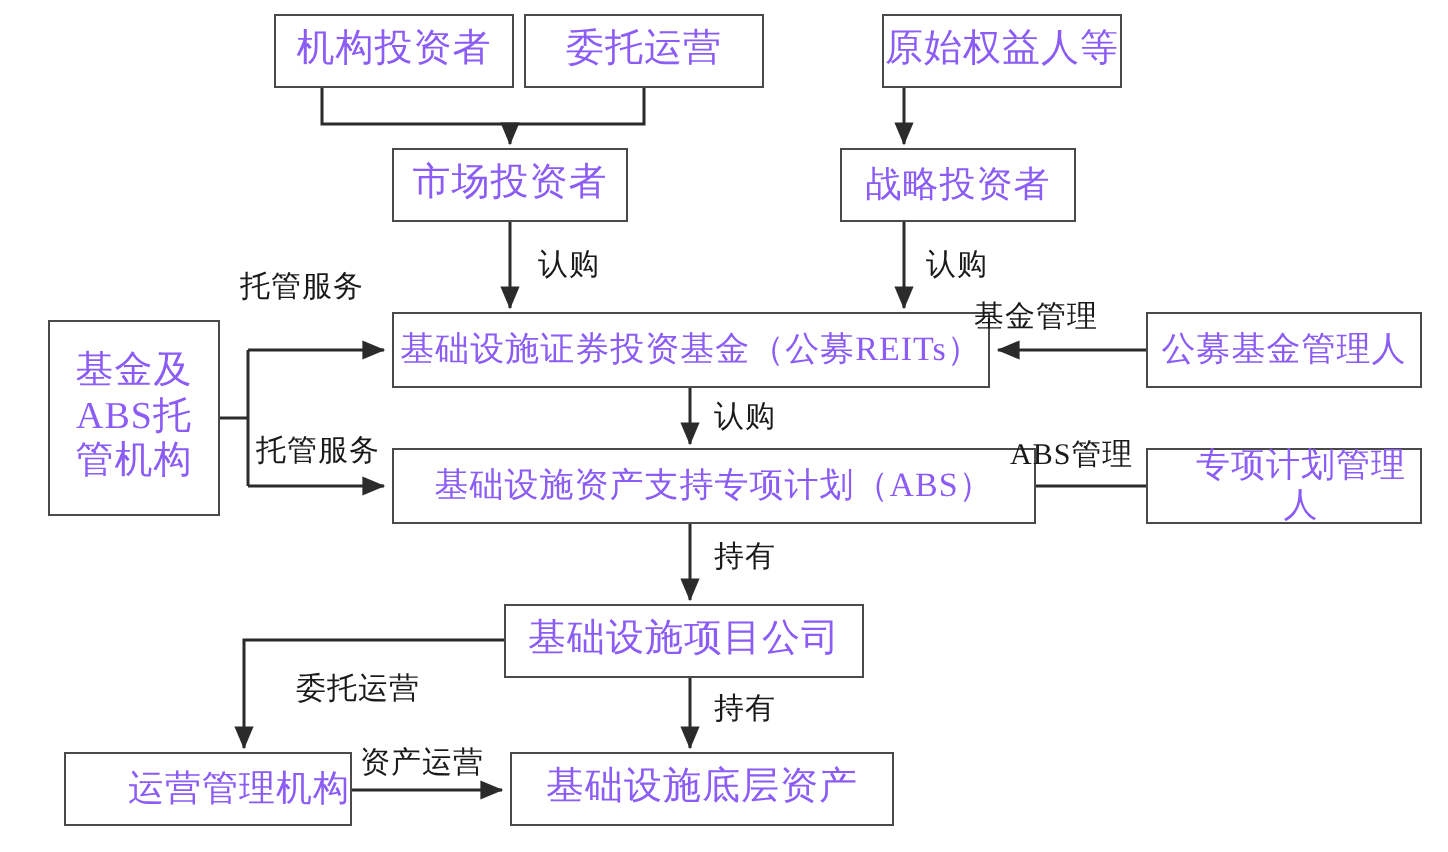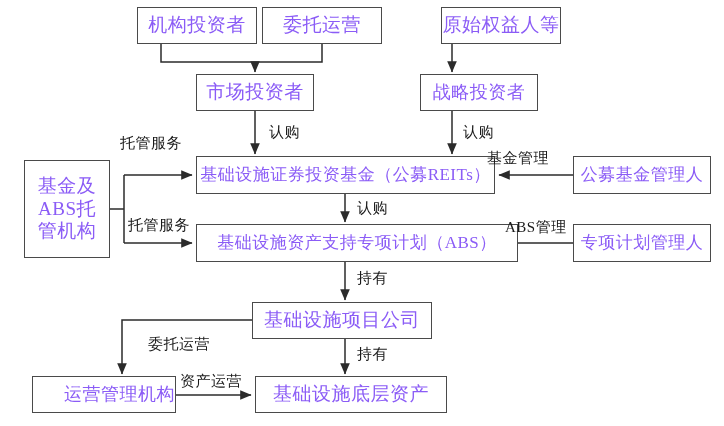--- a/index.html
+++ b/index.html
@@ -37,21 +37,21 @@
   }
   .n-inst   {left:137px; top:7px;   width:120px; height:37px; font-size:19px;}
   .n-pub    {left:262px; top:7px;   width:120px; height:37px; font-size:19px;}
   .n-orig   {left:393px; top:7px;   width:120px; height:37px; font-size:19px;margin-left:48px;}
   .n-market {left:196px; top:74px;  width:118px; height:37px; font-size:19px;}
   .n-strat  {left:420px; top:74px;  width:118px; height:37px; font-size:18px;}
   .n-custody{left:24px;  top:160px; width:86px;  height:98px; font-size:19px; flex-direction:column;}
   .n-reits  {left:196px; top:156px; width:299px; height:38px; font-size:17px;}
   .n-abs    {left:196px; top:224px; width:322px; height:38px; font-size:17px;}
   .n-fundmgr{left:573px; top:156px; width:138px; height:38px; font-size:17px;}
-  .n-plnmgr {left:573px; top:224px; width:138px; height:38px; font-size:17px;}
+  .n-plnmgr {left:573px; top:224px; width:138px; height:38px; font-size:17px;padding-left:17px;}
   .n-project{left:252px; top:302px; width:180px; height:37px; font-size:19px;}
   .n-oper   {left:32px;  top:376px; width:144px; height:37px; font-size:18px;justify-content:flex-end;}
   .n-asset  {left:255px; top:376px; width:192px; height:37px; font-size:19px;}
   .n-custody span{display:block;}
 </style>
 </head>
 <body>
 
 <div id="canvas">
 

